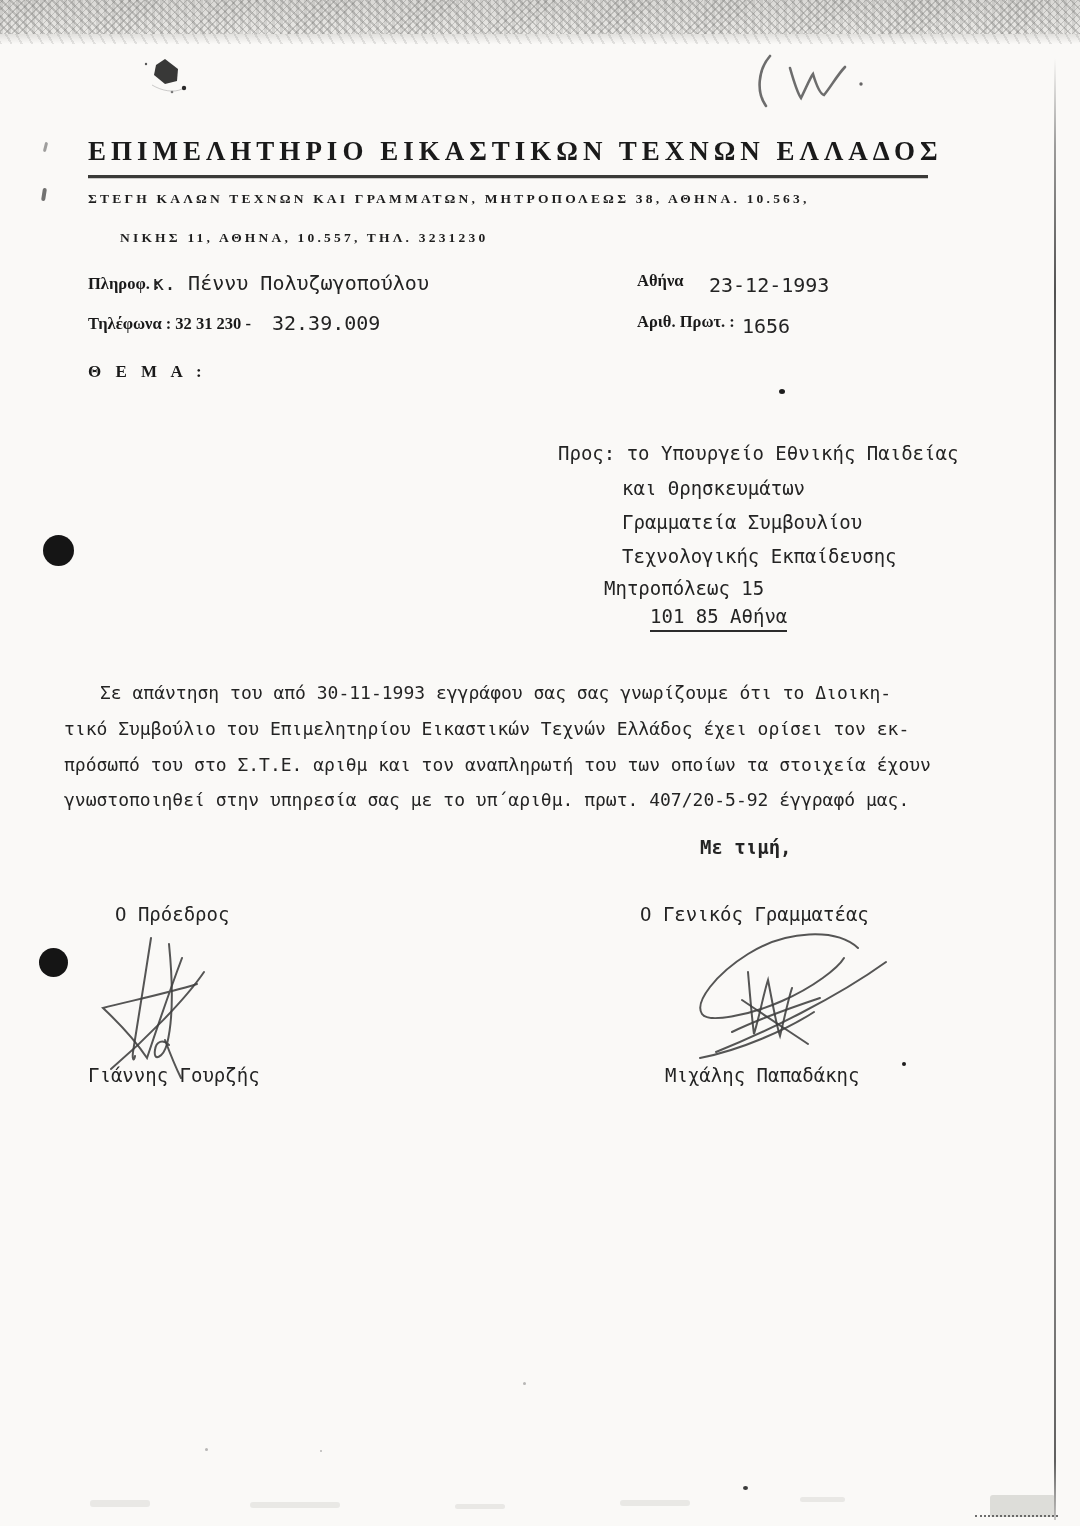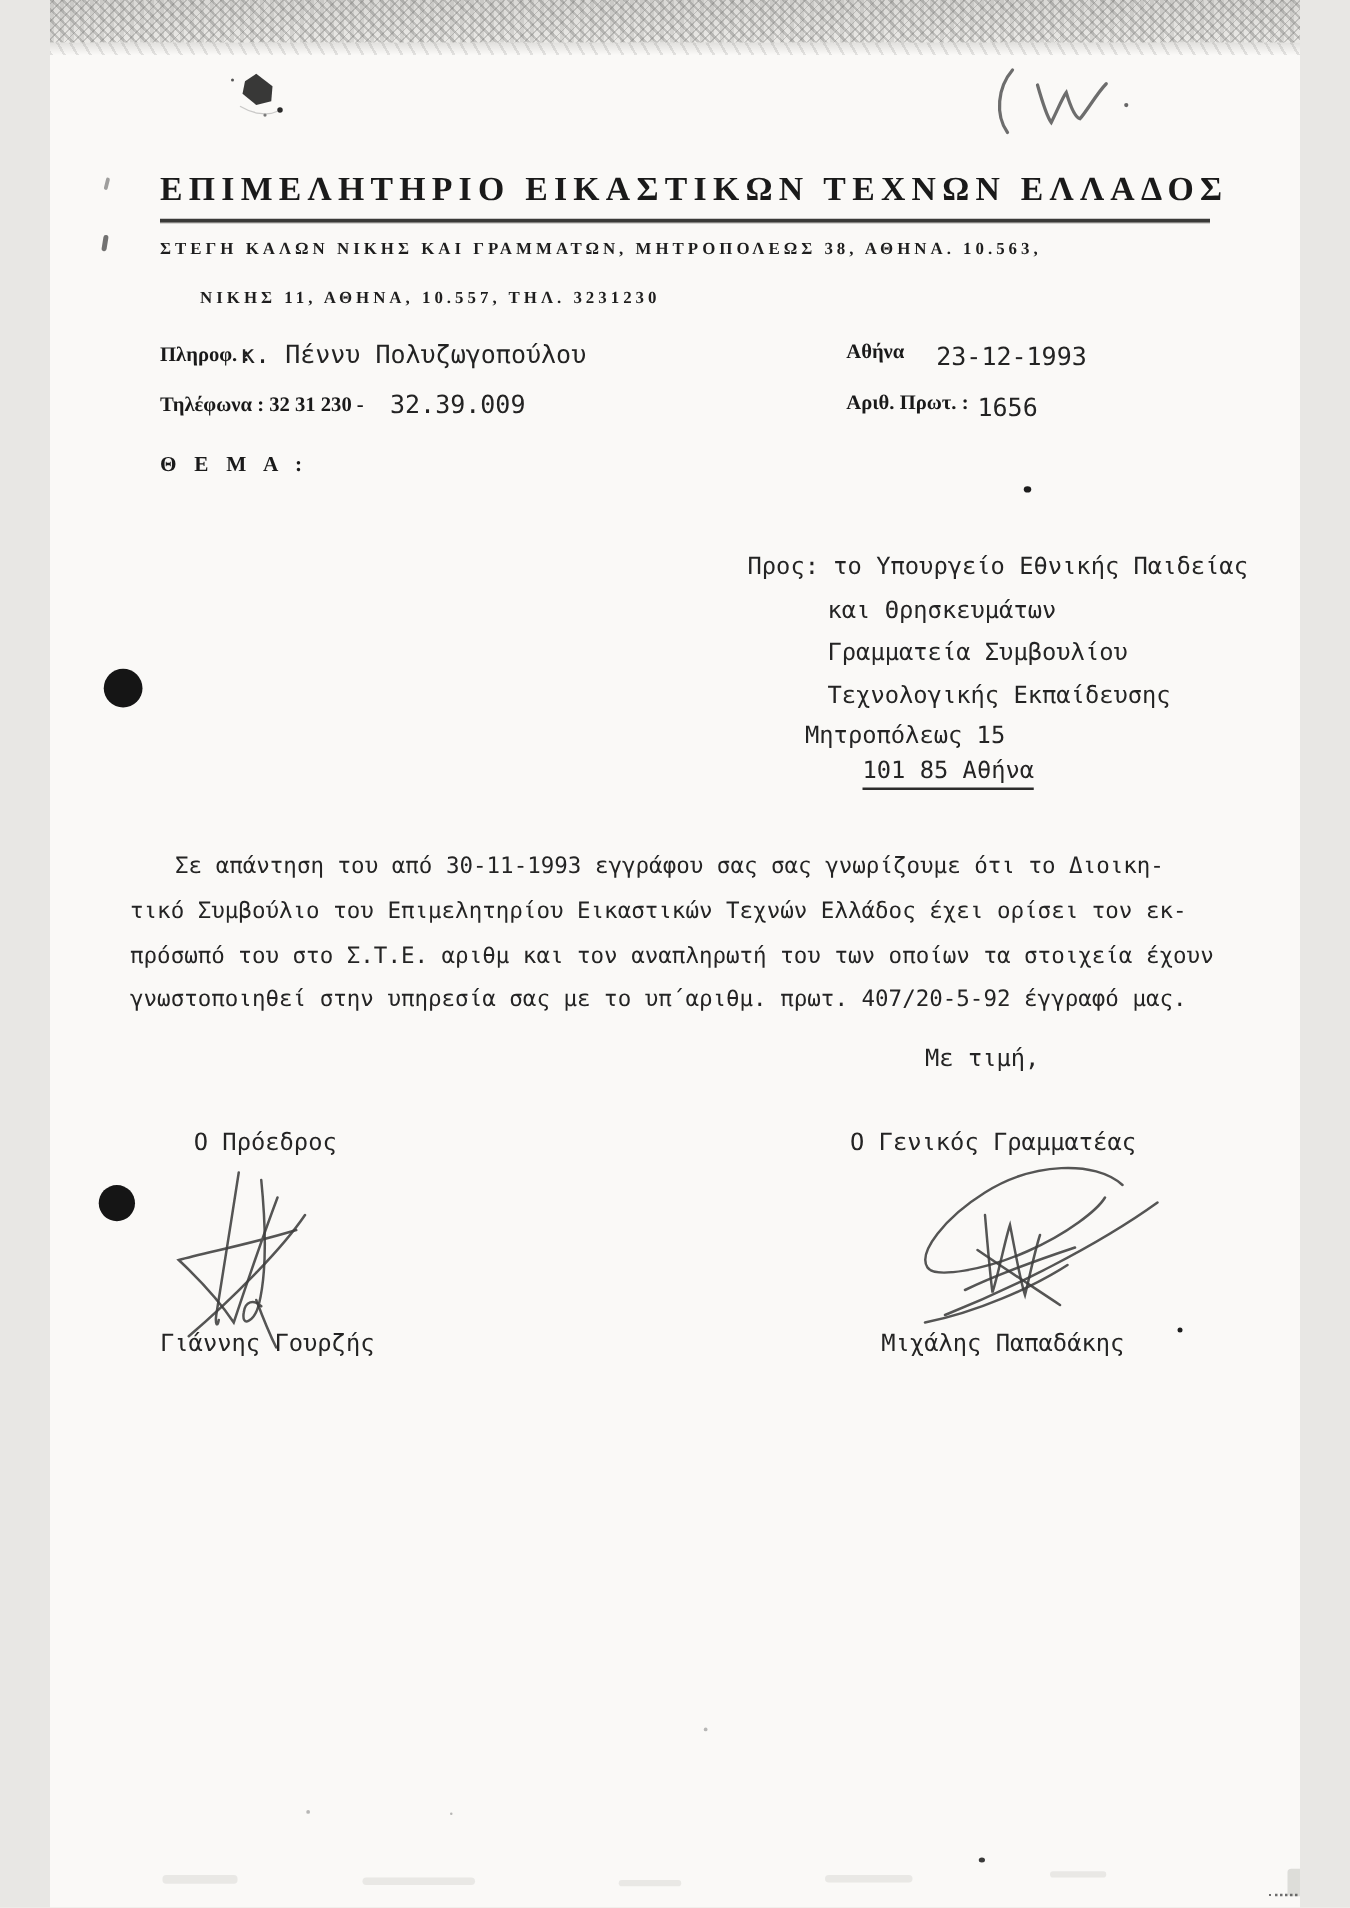--- a/index.html
+++ b/index.html
@@ -1,18 +1,18 @@
 <!DOCTYPE html>
 <html><head>
 <meta charset="utf-8">
 <style>
   html,body{margin:0;padding:0;background:#e8e7e4;}
   .page{
     position:relative;
-    width:1000px;height:1526px;
+    width:1080px;height:1526px;
     margin:0 auto;
     background:#faf9f7;
     overflow:hidden;
     font-family:"DejaVu Sans Mono", monospace;
     color:#222;
   }
   .abs{position:absolute;}
   
   .noise-band{
     left:0;top:0;width:1080px;height:34px;
@@ -96,21 +96,21 @@
   <svg class="abs" style="left:132px;top:55px;" width="70" height="50" viewBox="0 0 70 50">
     <path d="M24,10 L33,4 L46,14 L45,26 L33,29 L22,20 Z" fill="#1c1c1c" opacity="0.88"></path>
     <circle cx="14" cy="9" r="1.2" fill="#555"></circle>
     <circle cx="52" cy="33" r="2.2" fill="#2a2a2a"></circle>
     <circle cx="40" cy="37" r="1.3" fill="#777"></circle>
     <path d="M20,30 C30,36 42,38 50,34" fill="none" stroke="#999" stroke-width="1" opacity="0.5"></path>
   </svg>
 
   <div class="abs org-title">ΕΠΙΜΕΛΗΤΗΡΙΟ ΕΙΚΑΣΤΙΚΩΝ ΤΕΧΝΩΝ ΕΛΛΑΔΟΣ</div>
   <div class="abs rule"></div>
-  <div class="abs addr a1">ΣΤΕΓΗ ΚΑΛΩΝ ΝΙΚΗΣ ΚΑΙ ΓΡΑΜΜΑΤΩΝ, ΜΗΤΡΟΠΟΛΕΩΣ 38, ΑΘΗΝΑ. 10.563,</div>
+  <div class="abs addr a1">ΣΤΕΓΗ ΚΑΛΩΝ ΤΕΧΝΩΝ ΚΑΙ ΓΡΑΜΜΑΤΩΝ, ΜΗΤΡΟΠΟΛΕΩΣ 38, ΑΘΗΝΑ. 10.563,</div>
   <div class="abs addr a2">ΝΙΚΗΣ 11, ΑΘΗΝΑ, 10.557, ΤΗΛ. 3231230</div>
 
   <div class="abs label" style="left:88px;top:274px;">Πληροφ. :</div>
   <div class="abs typed" style="left:152px;top:271px;">κ. Πέννυ Πολυζωγοπούλου</div>
 
   <div class="abs label" style="left:637px;top:271px;">Αθήνα</div>
   <div class="abs typed" style="left:709px;top:273px;">23-12-1993</div>
 
   <div class="abs label" style="left:88px;top:314px;">Τηλέφωνα : 32 31 230 -</div>
   <div class="abs typed" style="left:272px;top:311px;">32.39.009</div>
@@ -129,21 +129,21 @@
   <div class="abs t19" style="left:604px;top:577px;">Μητροπόλεως 15</div>
   <div class="abs t19" style="left:622px;top:605px;">
     <span class="underlined">101 85 Αθήνα</span>
   </div>
 
   <div class="abs t18" style="left:100px;top:682px;">Σε απάντηση του από 30-11-1993 εγγράφου σας σας γνωρίζουμε ότι το Διοικη-</div>
   <div class="abs t18" style="left:64px;top:718px;">τικό Συμβούλιο του Επιμελητηρίου Εικαστικών Τεχνών Ελλάδος έχει ορίσει τον εκ-</div>
   <div class="abs t18" style="left:64px;top:754px;">πρόσωπό του στο Σ.Τ.Ε. αριθμ και τον αναπληρωτή του των οποίων τα στοιχεία έχουν</div>
   <div class="abs t18" style="left:64px;top:789px;">γνωστοποιηθεί στην υπηρεσία σας με το υπ΄αριθμ. πρωτ. 407/20-5-92 έγγραφό μας.</div>
 
-  <div class="abs t19" style="left:700px;top:836px;">Με τιμή,</div>
+  <div class="abs t19" style="left:700px;top:836px;font-weight:bold;">Με τιμή,</div>
 
   <div class="abs t19" style="left:115px;top:903px;">Ο  Πρόεδρος</div>
   <div class="abs t19" style="left:640px;top:903px;">Ο Γενικός Γραμματέας</div>
 
   <svg class="abs sig" style="left:85px;top:922px;" width="140" height="160" viewBox="0 0 140 160">
     <path d="M66,16 C60,55 52,105 48,130 C47,138 49,140 50,134"></path>
     <path d="M84,22 C88,62 88,98 82,122 C78,136 68,140 70,128 C71,119 78,117 84,123"></path>
     <path d="M112,62 C80,72 40,80 18,86 C35,102 50,118 62,136 C74,100 88,60 97,36"></path>
     <path d="M119,50 C100,78 60,118 26,147"></path>
     <path d="M80,118 C86,134 92,148 96,156"></path>

